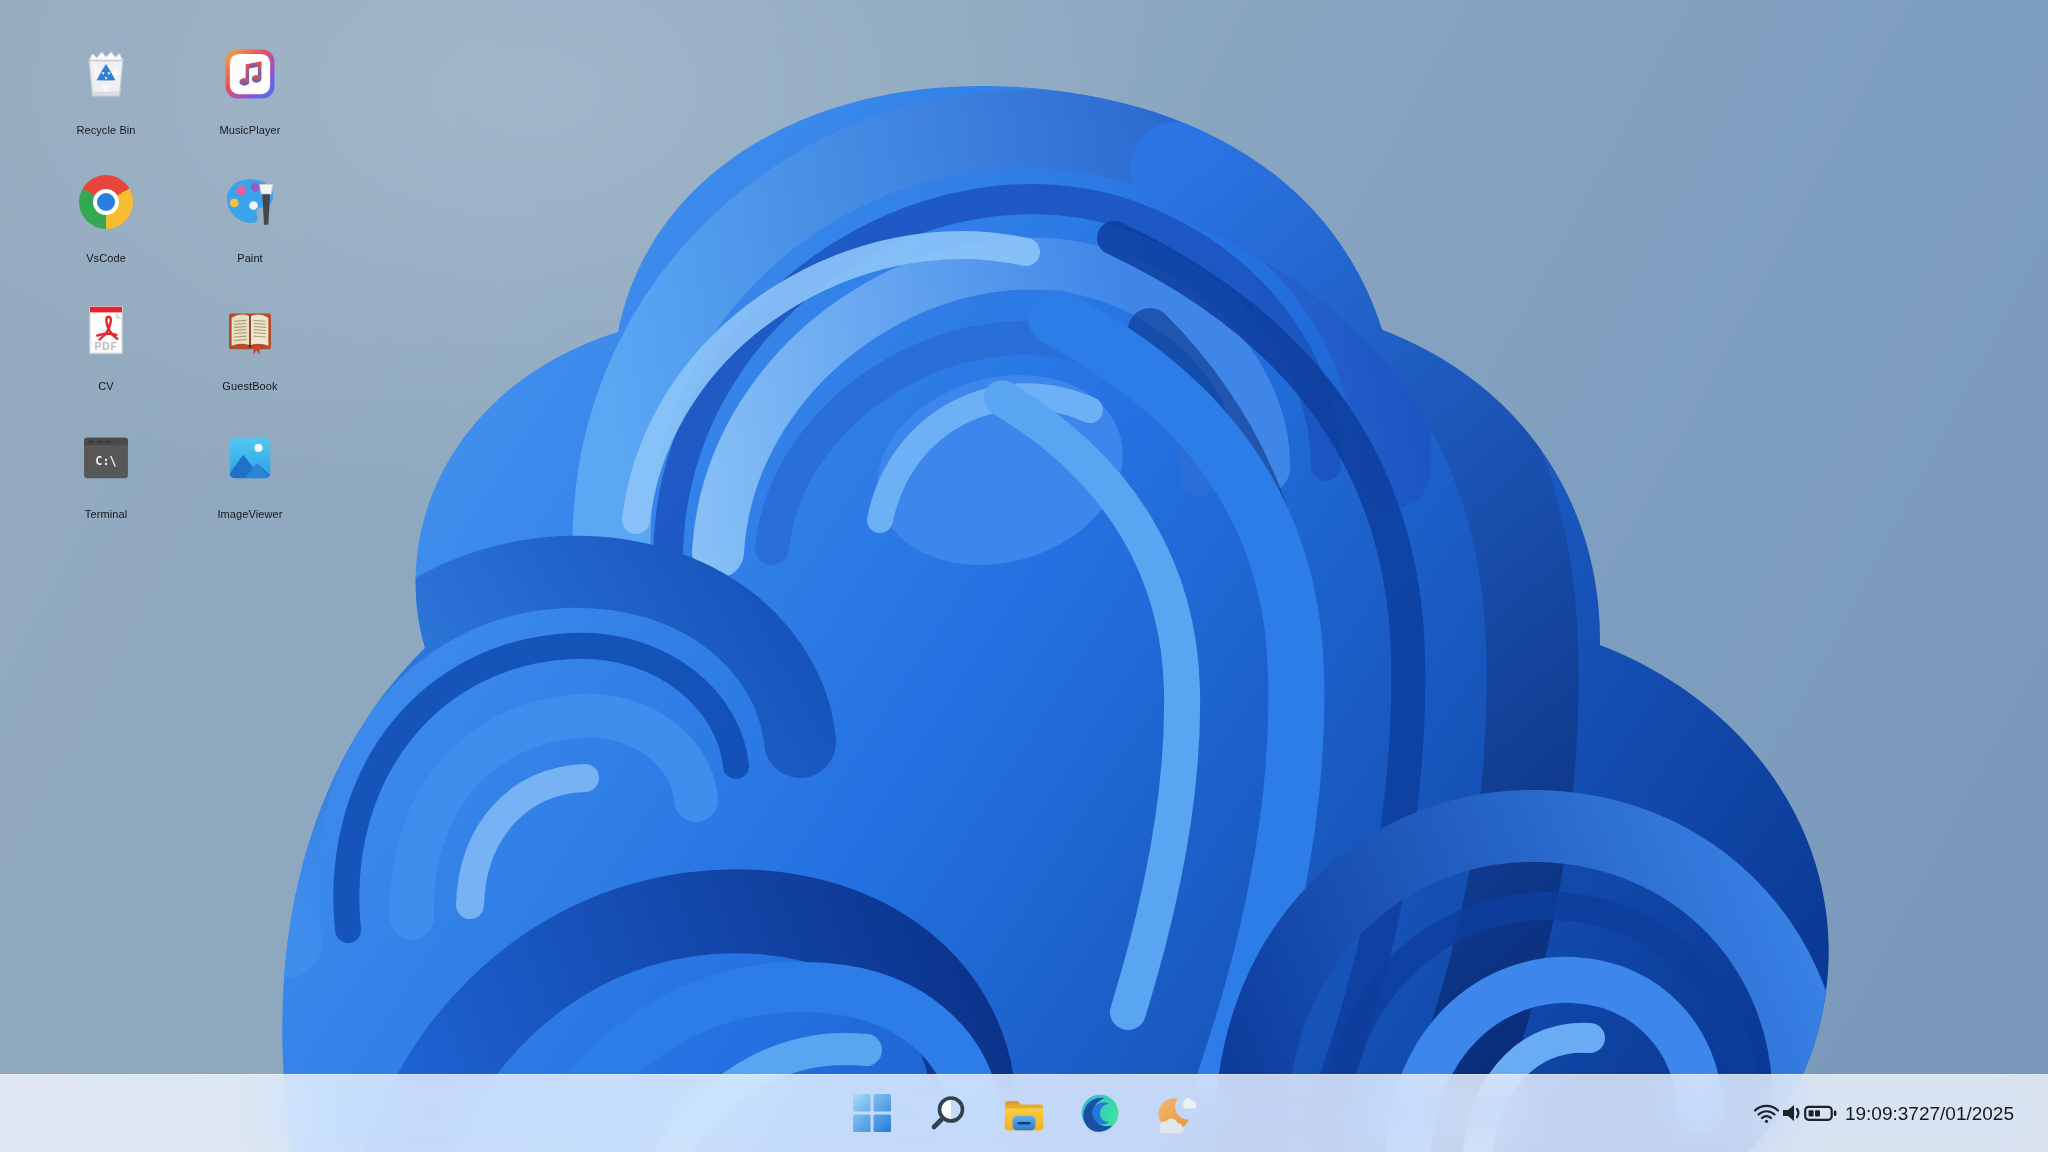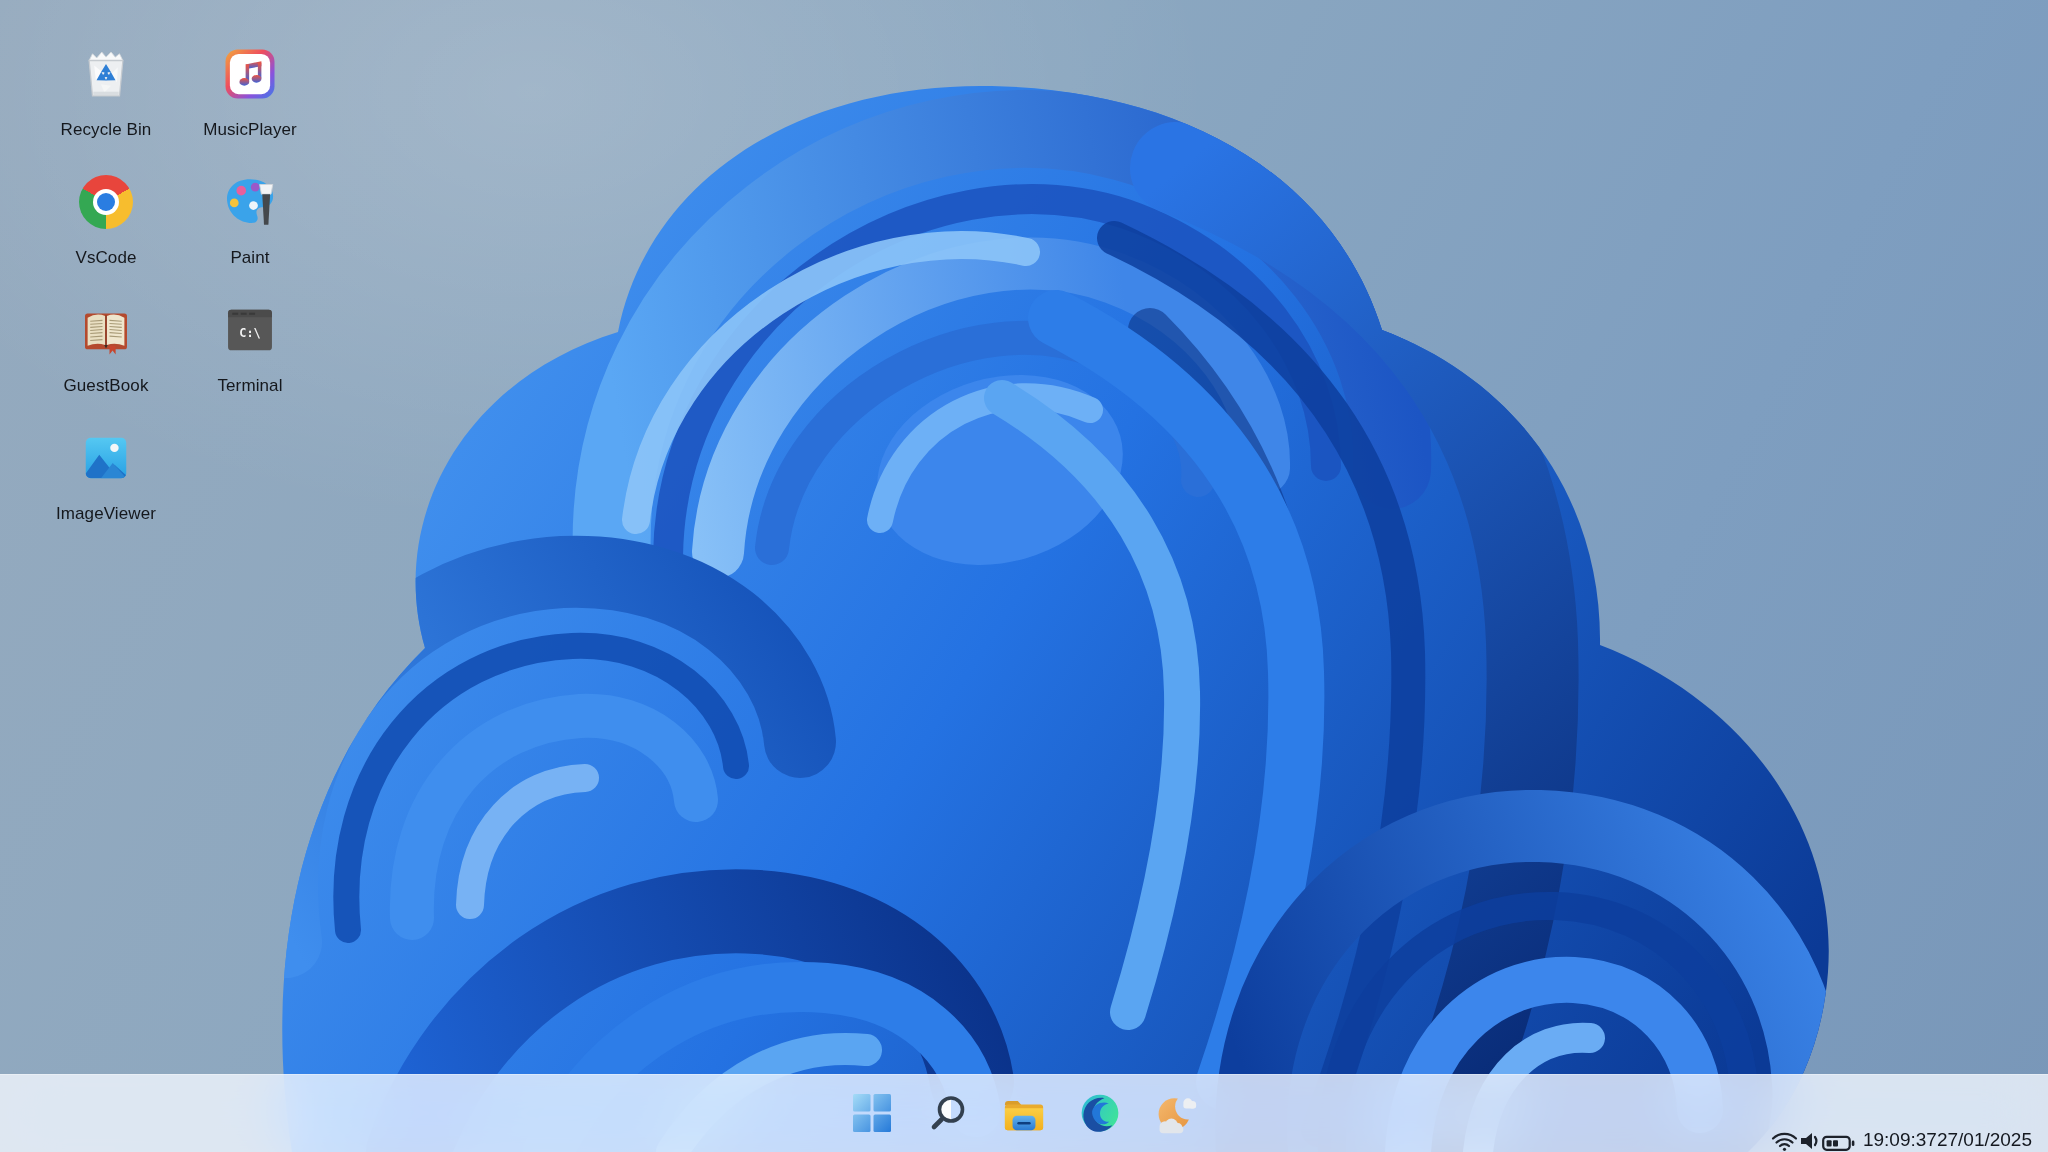--- a/index.html
+++ b/index.html
@@ -23,43 +23,43 @@
     position:absolute;left:34px;top:28px;
     display:grid;grid-template-columns:144px 144px;grid-auto-rows:128px;z-index:2;
   }
   .desktop-icon{
     background:none;border:none;display:flex;flex-direction:column;align-items:center;
     padding-top:18px;gap:18px;cursor:default;font:inherit;
   }
   .desktop-icon:nth-child(9),.desktop-icon:nth-child(10),.desktop-icon:nth-child(11){grid-column:1;}
   .art{width:56px;height:56px;display:flex;align-items:center;justify-content:center;position:relative;}
   .icon-label{
-    font-size:17px;line-height:20px;color:var(--label-color);text-align:left;max-width:140px;
+    font-size:11px;line-height:20px;color:var(--label-color);text-align:left;max-width:140px;
     letter-spacing:.1px;
   }
   
   .chrome-art{width:54px;height:54px;border-radius:50%;position:relative;
     background:conic-gradient(from -60deg,#e8453c 0 120deg,#f7bd2e 0 240deg,#34a853 0 360deg);}
   .chrome-white{position:absolute;left:50%;top:50%;width:26px;height:26px;margin:-13px 0 0 -13px;
     border-radius:50%;background:#fff;}
   .chrome-core{position:absolute;left:50%;top:50%;width:18px;height:18px;margin:-9px 0 0 -9px;
     border-radius:50%;background:#2a7de1;}
   
   #taskbar{
     position:absolute;left:0;right:0;bottom:0;height:78px;z-index:3;
     background:var(--taskbar-bg);
     backdrop-filter:blur(28px) saturate(140%);-webkit-backdrop-filter:blur(28px) saturate(140%);
     box-shadow:inset 0 1px 0 rgba(255,255,255,0.35);
   }
   .task-center{position:absolute;left:50%;top:0;height:100%;transform:translateX(-50%);
     display:flex;align-items:center;gap:30px;}
   .task-btn{width:46px;height:46px;border:none;background:none;border-radius:6px;
     display:flex;align-items:center;justify-content:center;padding:0;}
-  .tray{position:absolute;right:0;top:0;height:100%;display:flex;align-items:flex-end;
-    padding-right:16px;}
+  .tray{position:absolute;right:0;top:0;height:100%;display:flex;align-items:center;
+    padding-right:34px;}
   .tray-btn{border:none;background:none;padding:0;display:flex;align-items:center;justify-content:center;}
   .clock{text-align:right;font-size:19px;line-height:25px;color:#14181f;margin-left:8px;}
 </style>
 </head>
 <body>
 
 <div id="screen">
 
   <svg id="wallpaper" viewBox="0 0 2048 1152" preserveAspectRatio="xMidYMid slice" aria-hidden="true">
     <defs>
@@ -200,20 +200,35 @@
           <circle cx="38" cy="15" r="5" fill="#9b59c8"></circle>
           <circle cx="14" cy="33" r="5" fill="#f5c33b"></circle>
           <circle cx="36" cy="36" r="5" fill="#eef5fa"></circle>
           <polygon points="43,12 58,12 56,23 45,23" fill="#f2f4f6" stroke="#d0d4d8" stroke-width="1"></polygon>
           <polygon points="46,23 55,23 53,58 48,58" fill="#44484c"></polygon>
         </svg>
       </span>
       <span class="icon-label">Paint</span>
     </button>
 
+    <button class="desktop-icon">
+      <span class="art">
+        <svg width="52" height="56" viewBox="0 0 64 70">
+          <path d="M12 6 H52 V64 H12 Z" fill="#fdfdfd" stroke="#d8dbde" stroke-width="1.5"></path>
+          <rect x="12" y="6" width="40" height="7" fill="#e8232e"></rect>
+          <polygon points="44,13 52,21 44,21" fill="#d9dcdf"></polygon>
+          <g stroke="#e8232e" stroke-width="3" fill="none" stroke-linecap="round">
+            <path d="M24 47 Q36 38 38 24 Q38.5 18.5 35 18.5 Q32 18.5 32.5 24 Q34 38 46 46"></path>
+            <path d="M21 42 Q32 38 45 41"></path>
+          </g>
+          <text x="32" y="60" text-anchor="middle" font-family="Liberation Sans, sans-serif" font-size="13" font-weight="bold" fill="#b9bdc1" letter-spacing="1">PDF</text>
+        </svg>
+      </span>
+      <span class="icon-label">CV</span>
+    </button>
 
     <button class="desktop-icon">
       <span class="art">
         <svg width="58" height="58" viewBox="0 0 64 64">
           <rect x="8" y="13" width="48" height="41" rx="3" fill="#b44a2e"></rect>
           <path d="M11 18 Q21 12 31 16 L31 49 Q21 46 11 50 Z" fill="#e9dfc2"></path>
           <path d="M53 18 Q43 12 33 16 L33 49 Q43 46 53 50 Z" fill="#efe6cd"></path>
           <g stroke="#a89a76" stroke-width="1.2">
             <line x1="14" y1="22" x2="28" y2="21"></line>
               <line x1="14" y1="25.5" x2="28" y2="24.5"></line>

